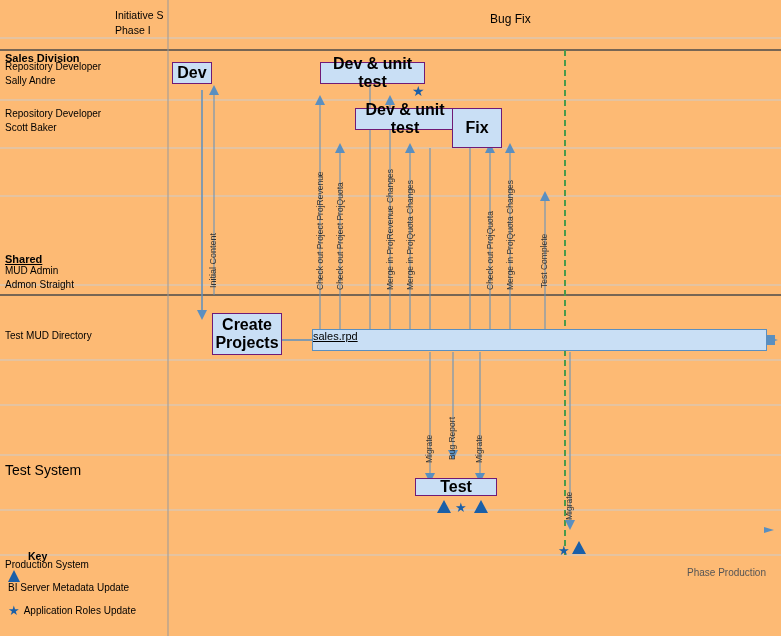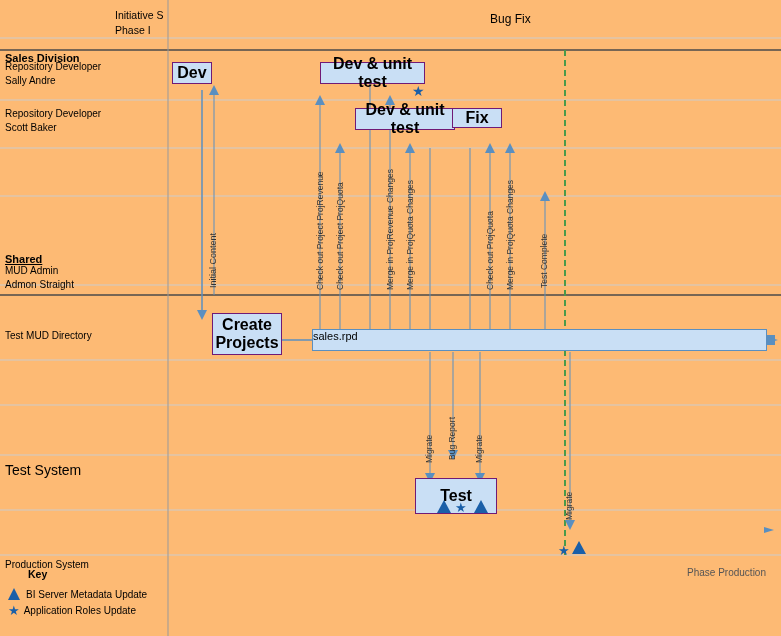--- a/index.html
+++ b/index.html
@@ -29,20 +29,21 @@
       text-align: center;
       font-size: 16px;
       font-weight: bold;
     }
     
     .bar {
       position: absolute;
       background: #c9dff5;
       border: 1px solid #5a8fc0;
       height: 22px;
+      text-decoration: underline;
     }
     svg.lines {
       position: absolute;
       top: 0;
       left: 0;
       width: 781px;
       height: 636px;
       pointer-events: none;
     }
   </style>
@@ -151,37 +152,37 @@
   <div class="box" style="left:320px; top:62px; width:105px; height:22px;">Dev &amp; unit test</div>
 
   <div style="position:absolute; left:412px; top:83px; color:#1a5fa8; font-size:14px;">★</div>
 
   <div style="position:absolute; top:107px; left:5px; font-size:10px; line-height:1.4;">
     Repository Developer<br>Scott Baker
   </div>
 
   <div class="box" style="left:355px; top:108px; width:100px; height:22px;">Dev &amp; unit test</div>
 
-  <div class="box" style="left:452px; top:108px; width:50px; height:20px;">Fix</div>
+  <div class="box" style="left:452px; top:108px; width:50px; height:40px;">Fix</div>
 
   <div style="position:absolute; top:253px; left:5px; font-weight:bold; text-decoration:underline; font-size:11px;">Shared</div>
 
   <div style="position:absolute; top:264px; left:5px; font-size:10px; line-height:1.4;">
     MUD Admin<br>Admon Straight
   </div>
 
   <div class="box" style="left:212px; top:313px; width:70px; height:42px;">Create<br>Projects</div>
 
   <div style="position:absolute; top:330px; left:5px; font-size:10px;">Test MUD Directory</div>
 
   <div class="bar" style="left:312px; top:329px; width:455px;">sales.rpd</div>
 
   <div style="position:absolute; top:462px; left:5px; font-size:14px;">Test System</div>
 
-  <div class="box" style="left:415px; top:478px; width:82px; height:36px;">Test</div>
+  <div class="box" style="left:415px; top:478px; width:82px; height:18px;">Test</div>
 
   <div style="position:absolute; left:437px; top:500px; width:0; height:0; border-left:7px solid transparent; border-right:7px solid transparent; border-bottom:13px solid #1a5fa8;"></div>
   <div style="position:absolute; left:455px; top:500px; color:#1a5fa8; font-size:13px;">★</div>
   <div style="position:absolute; left:474px; top:500px; width:0; height:0; border-left:7px solid transparent; border-right:7px solid transparent; border-bottom:13px solid #1a5fa8;"></div>
 
   <div style="position:absolute; top:515px; left:5px; font-size:10px;margin-top:44px;">Production System</div>
 
 
   <div style="position:absolute; left:558px; top:543px; color:#1a5fa8; font-size:13px;">★</div>
   <div style="position:absolute; left:572px; top:541px; width:0; height:0; border-left:7px solid transparent; border-right:7px solid transparent; border-bottom:13px solid #1a5fa8;"></div>
@@ -205,21 +206,21 @@
   <div style="position:absolute; left:434px; top:453px; transform:rotate(-90deg); transform-origin:bottom left; font-size:8.5px; white-space:nowrap; color:#333;">Migrate</div>
 
   <div style="position:absolute; left:457px; top:450px; transform:rotate(-90deg); transform-origin:bottom left; font-size:8.5px; white-space:nowrap; color:#333;">Bug Report</div>
 
   <div style="position:absolute; left:484px; top:453px; transform:rotate(-90deg); transform-origin:bottom left; font-size:8.5px; white-space:nowrap; color:#333;">Migrate</div>
 
   <div style="position:absolute; left:574px; top:510px; transform:rotate(-90deg); transform-origin:bottom left; font-size:8.5px; white-space:nowrap; color:#333;">Migrate</div>
 
   <div style="position:absolute; bottom:18px; left:8px;">
     <div style="font-weight:bold; font-size:10.5px; margin-bottom:8px;padding-left:20px;">Key</div>
-    <div style="display:flex; align-items:center; margin-bottom:3px;">
+    <div style="display:flex; margin-bottom:10px;flex-direction:column;">
       <div style="width:0; height:0; border-left:6px solid transparent; border-right:6px solid transparent; border-bottom:12px solid #1a5fa8; margin-right:6px;"></div>
       <span style="font-size:10px;">BI Server Metadata Update</span>
     </div>
     <div style="display:flex; align-items:center;">
       <span style="color:#1a5fa8; font-size:13px; margin-right:4px;">★</span>
       <span style="font-size:10px;">Application Roles Update</span>
     </div>
   </div>
 
   <div style="position:absolute; bottom:58px; right:15px; font-size:10px; color:#555;">Phase Production</div>

